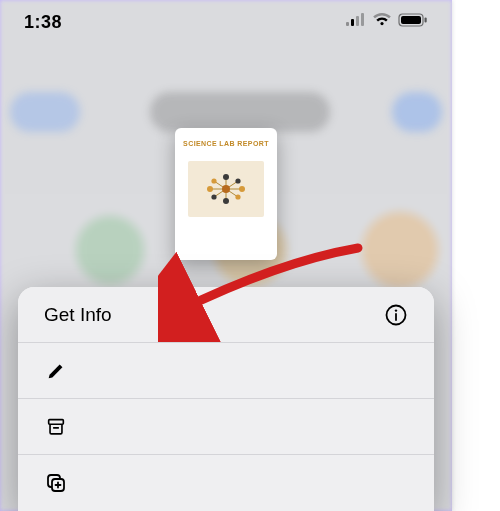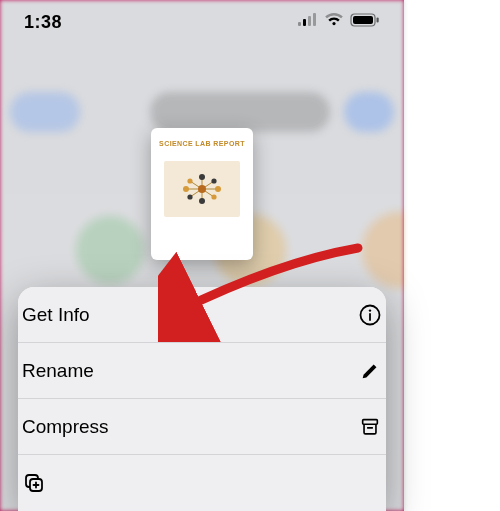--- a/index.html
+++ b/index.html
@@ -1,17 +1,17 @@
 <!DOCTYPE html>
 <html><head>
   <meta charset="utf-8">
   <style>
     * { margin: 0; padding: 0; box-sizing: border-box; }
     html, body { width: 500px; height: 511px; overflow: hidden; font-family: -apple-system, "Helvetica Neue", Arial, sans-serif; }
-    .screen { position: relative; width: 404px; height: 511px; background: #be185d; }
+    .screen { position: relative; width: 452px; height: 511px; background: #c4b5fd; }
     .blur-bg {
       position: absolute; inset: 0;
       background:
         radial-gradient(circle at 110px 250px, rgba(120,190,130,0.35) 0 28px, transparent 40px),
         radial-gradient(circle at 250px 250px, rgba(230,180,90,0.38) 0 30px, transparent 42px),
         radial-gradient(circle at 400px 250px, rgba(235,175,100,0.4) 0 32px, transparent 44px),
         linear-gradient(#dadbde,#dcdde0);
       filter: blur(2px);
     }
     .blur-pill {
@@ -50,21 +50,21 @@
 
     
     .menu {
       position: absolute; left: 18px; right: 18px; top: 287px;
       background: #eeeef0; border-radius: 16px 16px 0 0;
       box-shadow: 0 12px 40px rgba(0,0,0,0.35);
       overflow: hidden;
     }
     .menu-item {
       display: flex; align-items: center; justify-content: space-between;
-      height: 56px; padding: 0 4px;
+      height: 56px; padding: 0 26px;
       border-bottom: 1px solid #d4d4d8;
       background: #efeff1;
     }
     .menu-item:last-child { border-bottom: none; }
     .menu-label { font-size: 19px; font-weight: 500; color: #000; }
     .menu-icon { width: 24px; height: 24px; display:flex; align-items:center; justify-content:center; }
 
     
     .anno-arrow { position: absolute; top: 242px; left: 158px; pointer-events: none; }
   </style>
@@ -137,30 +137,28 @@
       <span class="menu-icon">
         <svg width="24" height="24" viewBox="0 0 24 24" fill="none" stroke="#000" stroke-width="1.8">
           <circle cx="12" cy="12" r="9.5"></circle>
           <line x1="12" y1="11" x2="12" y2="17" stroke-linecap="round"></line>
           <circle cx="12" cy="7.6" r="1.2" fill="#000" stroke="none"></circle>
         </svg>
       </span>
     </div>
 
     <div class="menu-item">
-      <span class="menu-label">Rename</span>
       <span class="menu-icon">
         <svg width="22" height="22" viewBox="0 0 24 24">
           <path d="M4 20l1-4L16 5l3 3L8 19l-4 1z" fill="#000"></path>
         </svg>
       </span>
     </div>
 
     <div class="menu-item">
-      <span class="menu-label">Compress</span>
       <span class="menu-icon">
         <svg width="22" height="22" viewBox="0 0 24 24" fill="none" stroke="#000" stroke-width="1.8" stroke-linejoin="round">
           <rect x="4" y="4" width="16" height="5" rx="1"></rect>
           <path d="M5.5 9v9a1.5 1.5 0 001.5 1.5h10A1.5 1.5 0 0018.5 18V9"></path>
           <line x1="9.5" y1="13" x2="14.5" y2="13" stroke-linecap="round"></line>
         </svg>
       </span>
     </div>
 
     <div class="menu-item">

